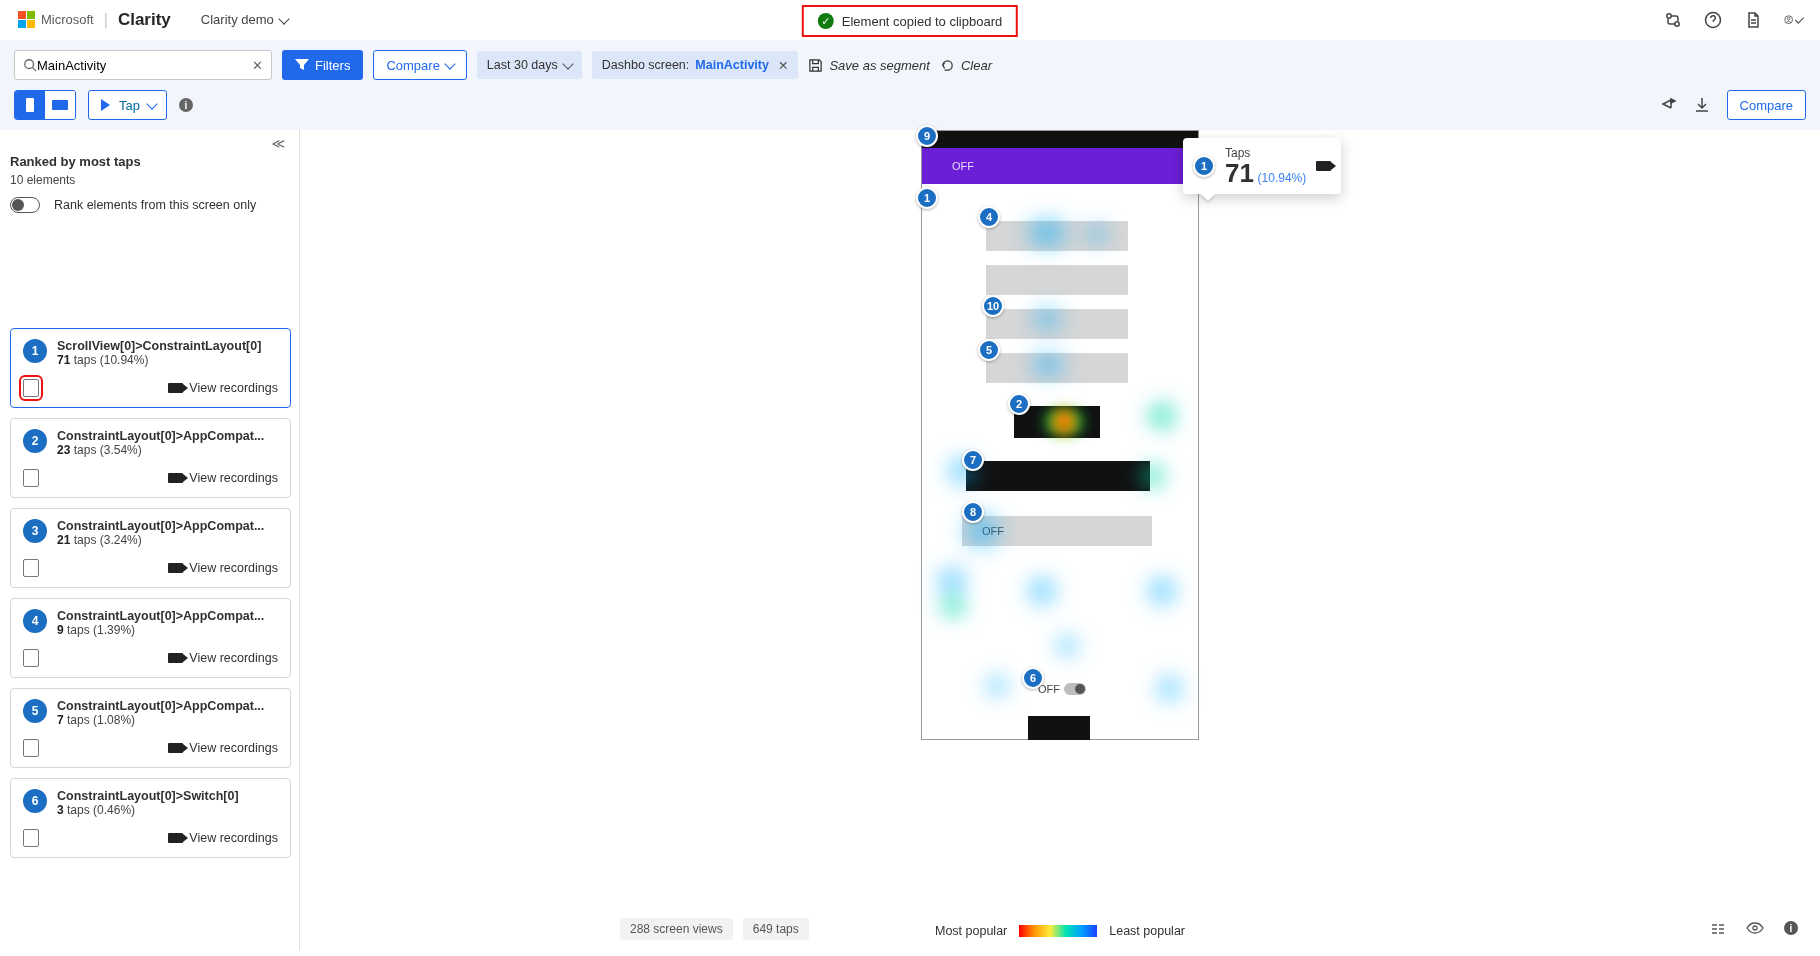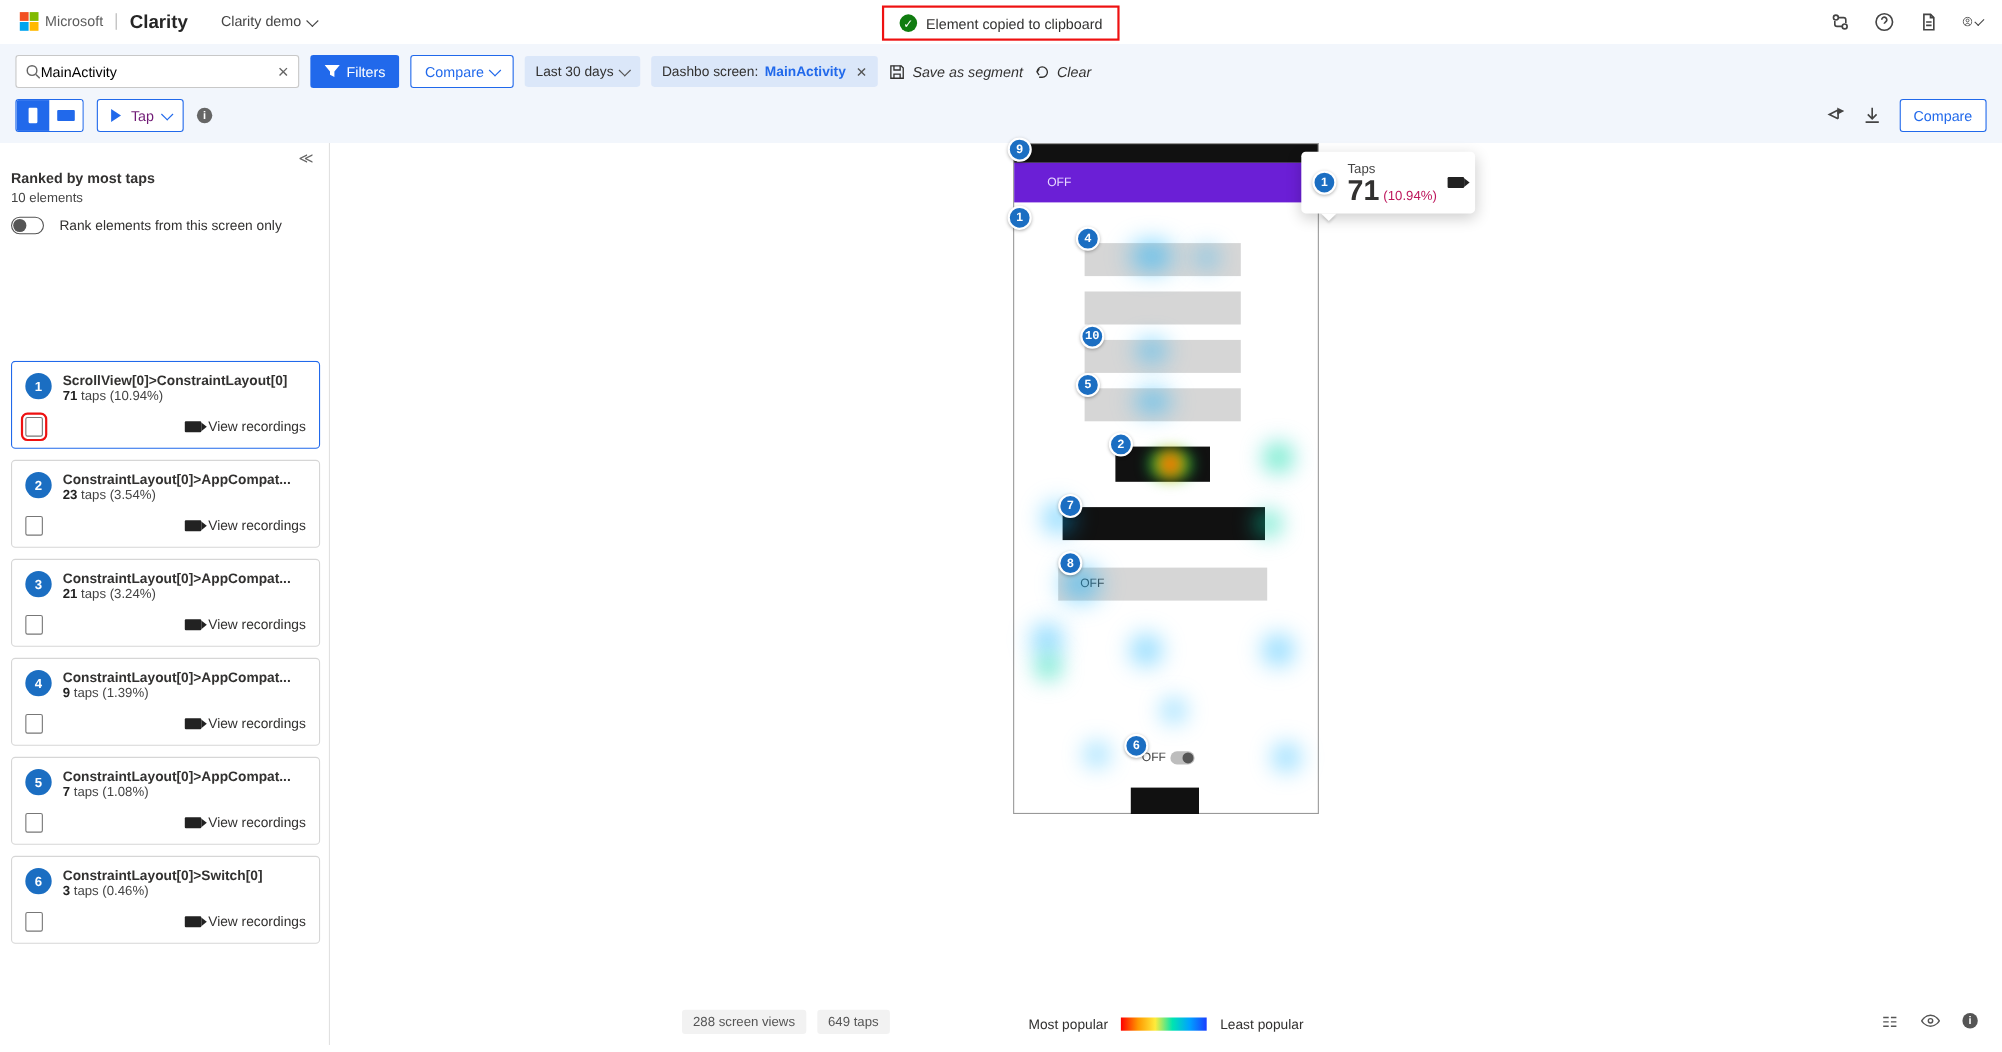--- a/index.html
+++ b/index.html
@@ -35,21 +35,21 @@
 .chip .x { color:#555; cursor:pointer; margin-left:3px; }
 .linkbtn { display:inline-flex; align-items:center; gap:6px; color:#323130; font-size:13px; cursor:pointer;font-style:italic; }
 .linkbtn svg{width:15px;height:15px;}
 
 
 .toolbar { background:#f2f6fc; padding:0 14px 10px; display:flex; align-items:center; gap:12px; }
 .device-toggle { display:flex; border:1px solid #2169eb; border-radius:3px; overflow:hidden; height:30px; }
 .device-toggle .seg { width:30px; display:flex; align-items:center; justify-content:center; cursor:pointer; }
 .device-toggle .seg.active { background:#2169eb; color:#fff; }
 .device-toggle .seg:not(.active){ color:#2169eb; background:#fff; }
-.tap-drop { border:1px solid #2169eb; background:#fff; color:#701a75; height:30px; border-radius:3px; display:flex; align-items:center; gap:8px; padding:0 10px; cursor:pointer; }
+.tap-drop { border:1px solid #2169eb; background:#fff; color:#0369a1; height:30px; border-radius:3px; display:flex; align-items:center; gap:8px; padding:0 10px; cursor:pointer; }
 .info-dot { width:14px;height:14px;border-radius:50%;background:#666;color:#fff;display:flex;align-items:center;justify-content:center;font-size:10px;font-weight:600; }
 .toolbar-right { margin-left:auto; display:flex; align-items:center; gap:16px; }
 .btn-compare { border:1px solid #2169eb; color:#2169eb; background:#fff; }
 
 
 .body { display:flex; height:calc(956px - 40px - 50px - 40px - 6px); }
 .sidebar { width:300px; border-right:1px solid #e1e1e1; position:relative; padding:10px 10px 0; background:#fff; overflow:hidden; }
 .collapse-arrow { position:absolute; right:14px; top:6px; color:#666; cursor:pointer; font-size:13px; }
 .sidebar-top { background:#f2f6fc; border-radius:4px; padding:12px; display:flex; align-items:center; gap:10px; margin-top:14px; }
 .num-input { width:34px; height:24px; border:1px solid #999; text-align:center; font-size:12px; }
@@ -92,21 +92,21 @@
 
 
 .heat { position:absolute; border-radius:50%; filter:blur(10px); pointer-events:none; }
 .h-blue { background: radial-gradient(circle, rgba(0,173,255,.7), rgba(0,173,255,0) 70%); }
 .h-hot { background: radial-gradient(circle, rgba(255,50,0,.95), rgba(255,210,0,.85) 35%, rgba(0,200,80,.7) 60%, rgba(0,120,255,0) 80%); }
 .h-green { background: radial-gradient(circle, rgba(0,255,120,.85), rgba(0,150,255,.3) 70%, transparent 85%); }
 
 
 .popup { position:absolute; left:calc(50% + 135px - 12px); top:8px; transform:translateX(0); background:#fff; border-radius:4px; box-shadow:0 4px 14px rgba(0,0,0,.2); padding:8px 10px; display:flex; align-items:center; gap:10px; }
 .popup .big { font-size:26px; font-weight:600; line-height:1; }
-.popup .pct { font-size:12px; color:#be185d; }
+.popup .pct { font-size:12px; color:#3b82f6; }
 .popup .lbl { font-size:12px; color:#444; }
 .popup-tail { position:absolute; left:18px; bottom:-7px; width:0;height:0;border-left:7px solid transparent;border-right:7px solid transparent;border-top:7px solid #fff; filter:drop-shadow(0 2px 1px rgba(0,0,0,.15)); }
 
 
 .status { position:absolute; bottom:10px; left:320px; display:flex; gap:10px; }
 .status .pill { background:#f2f2f2; border-radius:3px; padding:4px 10px; font-size:12px; color:#555; }
 .legend { position:absolute; bottom:12px; left:50%; transform:translateX(-50%); display:flex; align-items:center; gap:12px; font-size:12.5px; }
 .gradient { width:78px; height:12px; background:linear-gradient(90deg,#ff0000,#ff9800,#ffeb3b,#00e5b0,#00a2ff,#1a3fff); }
 .br-icons { position:absolute; bottom:10px; right:22px; display:flex; gap:20px; color:#555; }
 .br-icons span{cursor:pointer;}
@@ -416,21 +416,21 @@
       <div class="heat h-green" style="left:18px;top:462px;width:26px;height:26px;"></div>
       <div class="heat h-blue" style="left:100px;top:440px;width:40px;height:40px;"></div>
       <div class="heat h-blue" style="left:220px;top:440px;width:40px;height:40px;"></div>
       <div class="heat h-blue" style="left:230px;top:540px;width:35px;height:35px;"></div>
       <div class="heat h-blue" style="left:130px;top:500px;width:30px;height:30px;"></div>
       <div class="heat h-blue" style="left:60px;top:540px;width:30px;height:30px;"></div>
 
       <div class="marker" style="left:-6px;top:-6px;">9</div>
       <div class="marker" style="left:-6px;top:56px;">1</div>
       <div class="marker" style="left:56px;top:75px;">4</div>
-      <div class="marker" style="left:60px;top:164px;font-family:Liberation Mono, monospace;">10</div>
+      <div class="marker" style="left:60px;top:164px;">10</div>
       <div class="marker" style="left:56px;top:208px;">5</div>
       <div class="marker" style="left:86px;top:262px;">2</div>
       <div class="marker" style="left:40px;top:318px;">7</div>
       <div class="marker" style="left:40px;top:370px;">8</div>
       <div class="marker" style="left:100px;top:536px;">6</div>
     </div>
 
     <div class="popup">
       <div class="marker" style="position:static;">1</div>
       <div>

